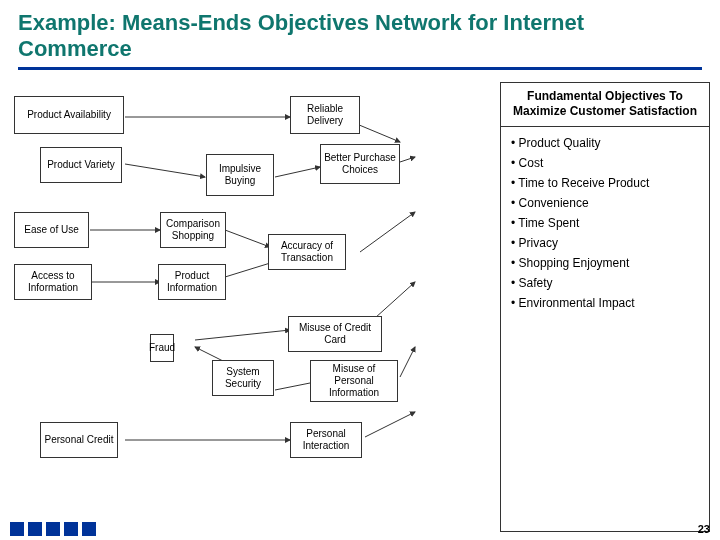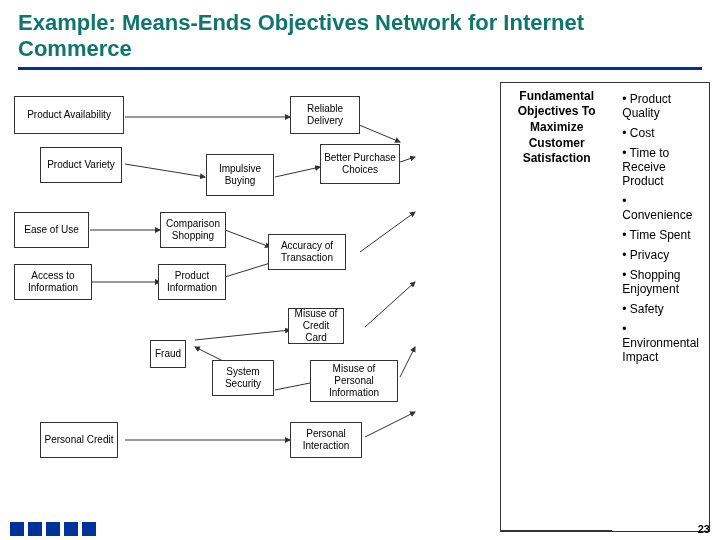--- a/index.html
+++ b/index.html
@@ -39,21 +39,21 @@
     
     .diagram {
       flex: 1;
       position: relative;
     }
 
     
     .right-panel {
       width: 210px;
       display: flex;
-      flex-direction: row;
+      flex-direction: column;
       border: 1px solid #333;
       margin-left: 4px;
     }
 
     .right-panel-header {
       background: #fff;
       border-bottom: 1px solid #333;
       padding: 6px 8px;
       font-size: 12px;
       font-weight: bold;
@@ -200,24 +200,24 @@
     </div>
     <div class="node" style="left:258px; top:152px; width:78px; height:36px;">
       <span>Accuracy of Transaction</span>
     </div>
     <div class="node" style="left:4px; top:182px; width:78px; height:36px;">
       <span>Access to Information</span>
     </div>
     <div class="node" style="left:148px; top:182px; width:68px; height:36px;">
       <span>Product Information</span>
     </div>
-    <div class="node" style="left:278px; top:226px; width:56px; height:36px;text-align:center;">
+    <div class="node" style="left:278px; top:234px; width:94px; height:36px;text-align:center;">
       <span>Misuse of Credit Card</span>
     </div>
-    <div class="node" style="left:140px; top:258px; width:36px; height:28px;">
+    <div class="node" style="left:140px; top:252px; width:24px; height:28px;">
       <span>Fraud</span>
     </div>
     <div class="node" style="left:202px; top:278px; width:62px; height:36px;">
       <span>System Security</span>
     </div>
     <div class="node" style="left:300px; top:278px; width:88px; height:42px;">
       <span>Misuse of Personal Information</span>
     </div>
     <div class="node" style="left:30px; top:340px; width:78px; height:36px;">
       <span>Personal Credit</span>

